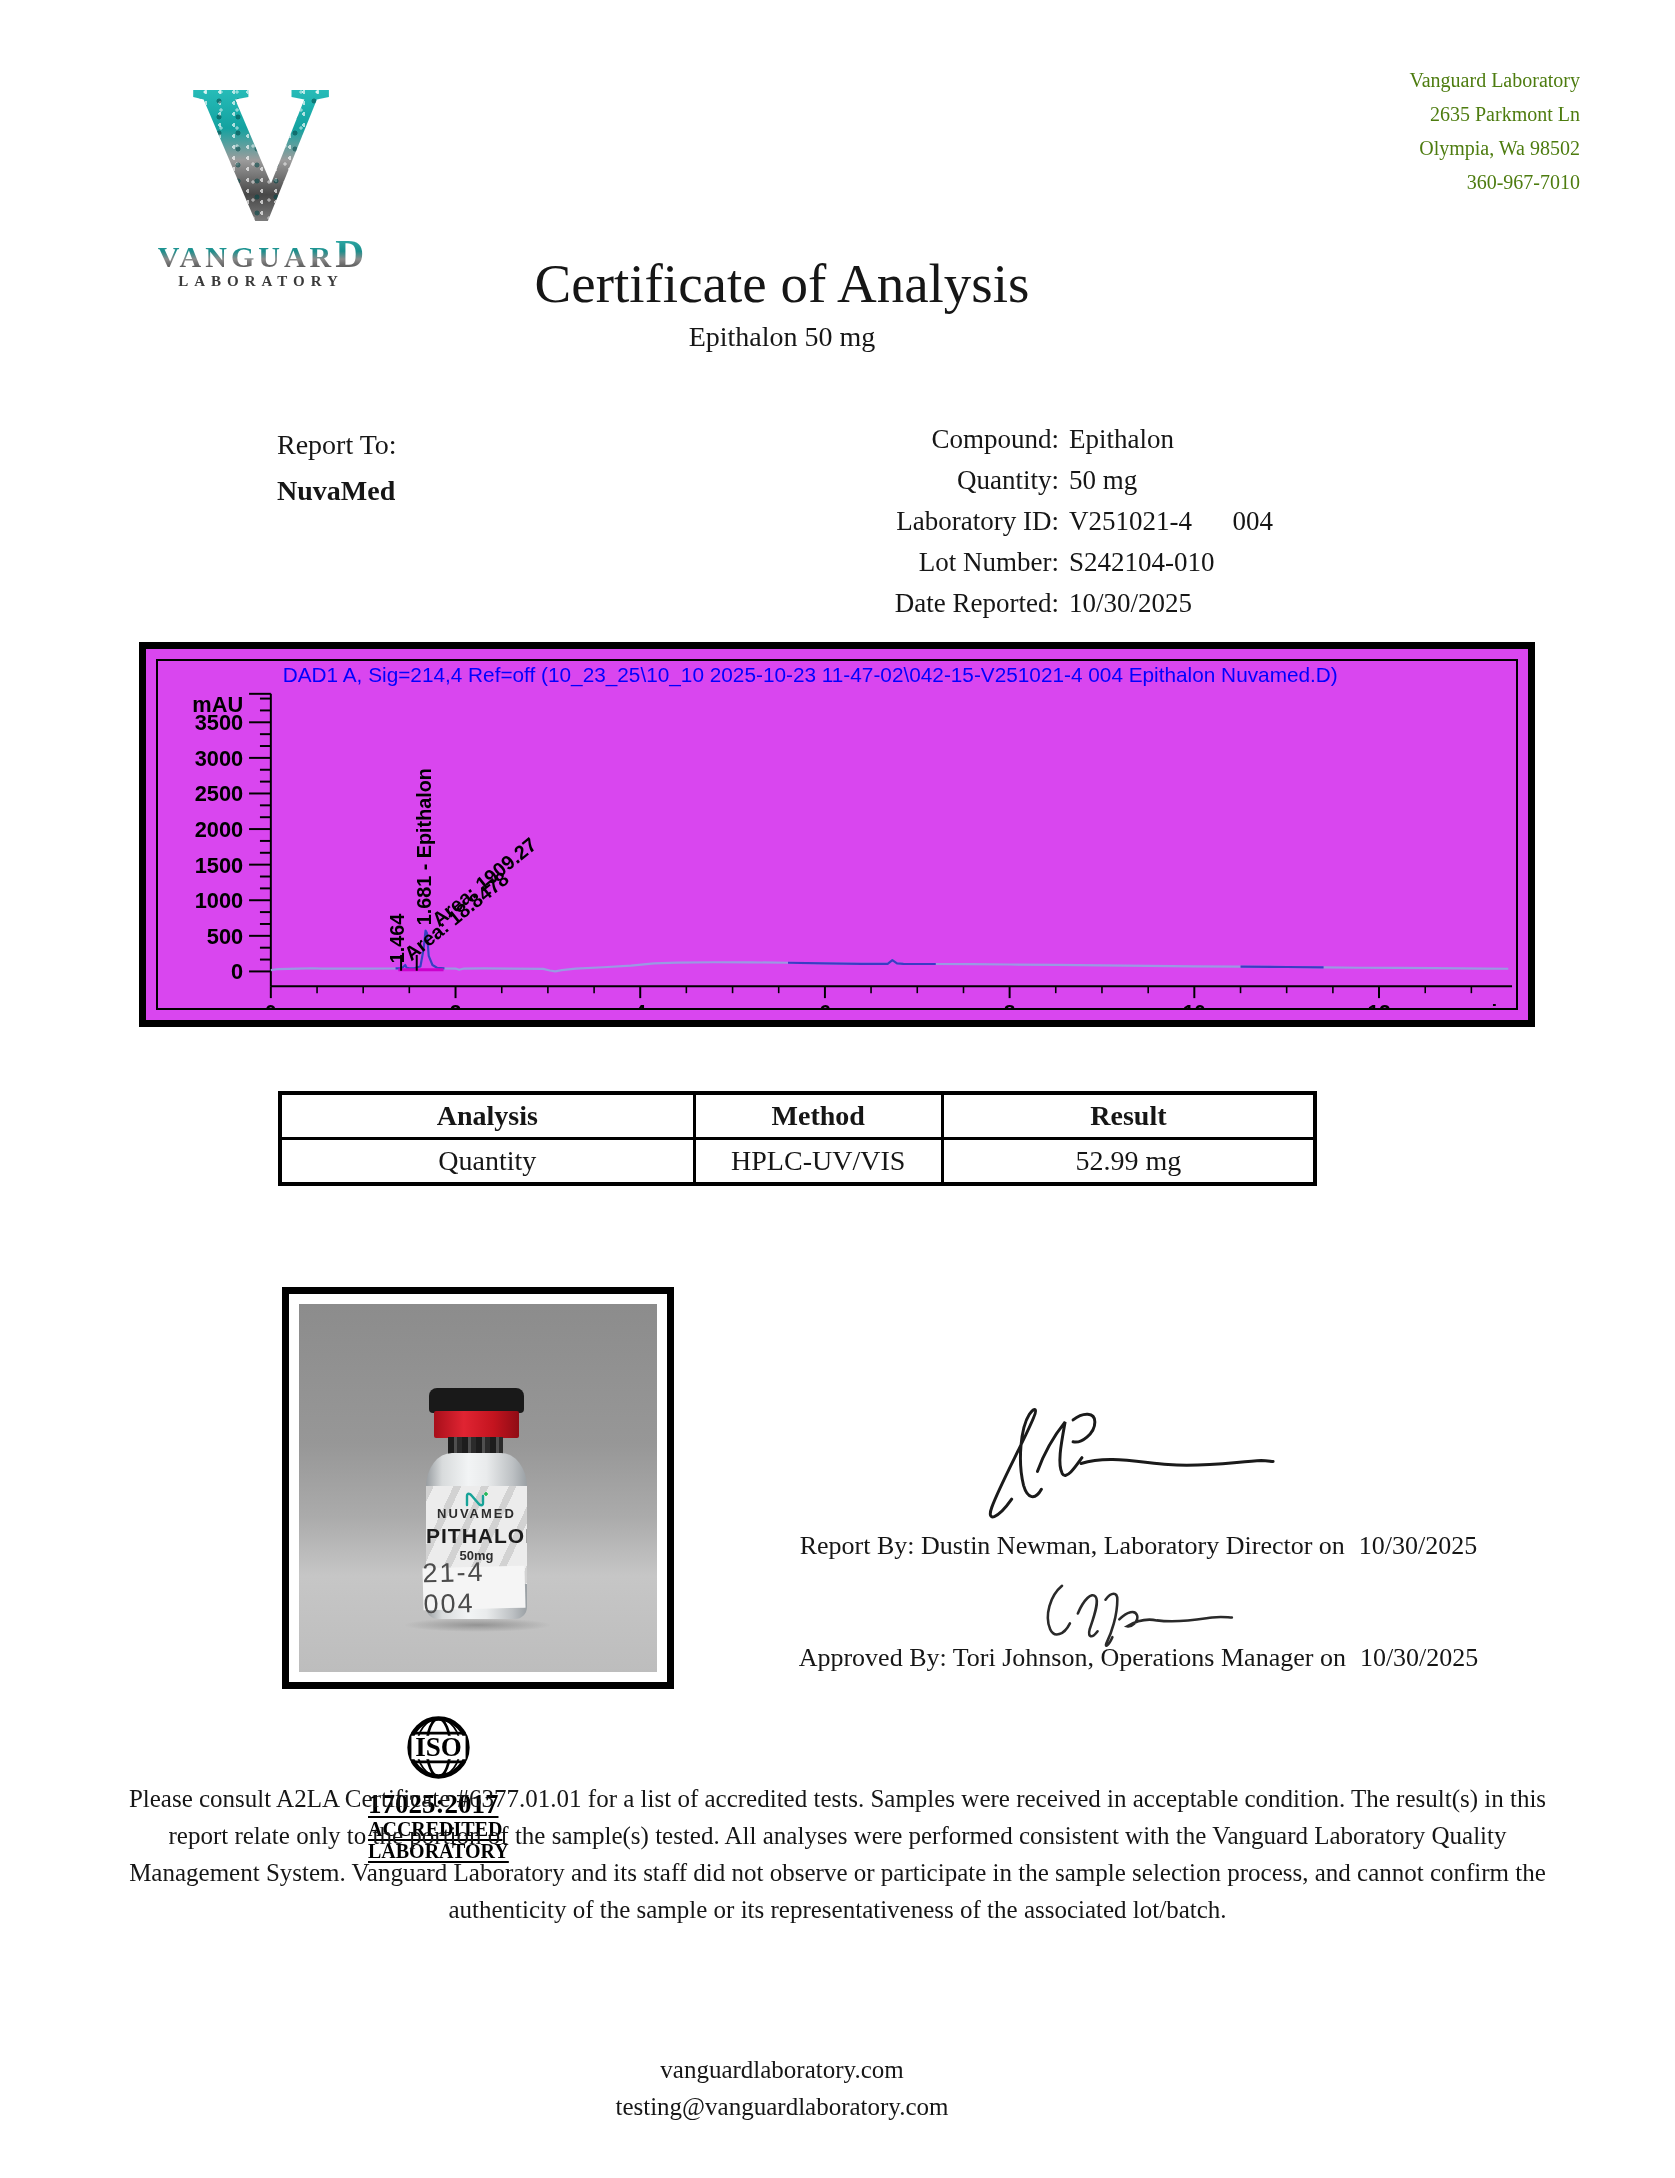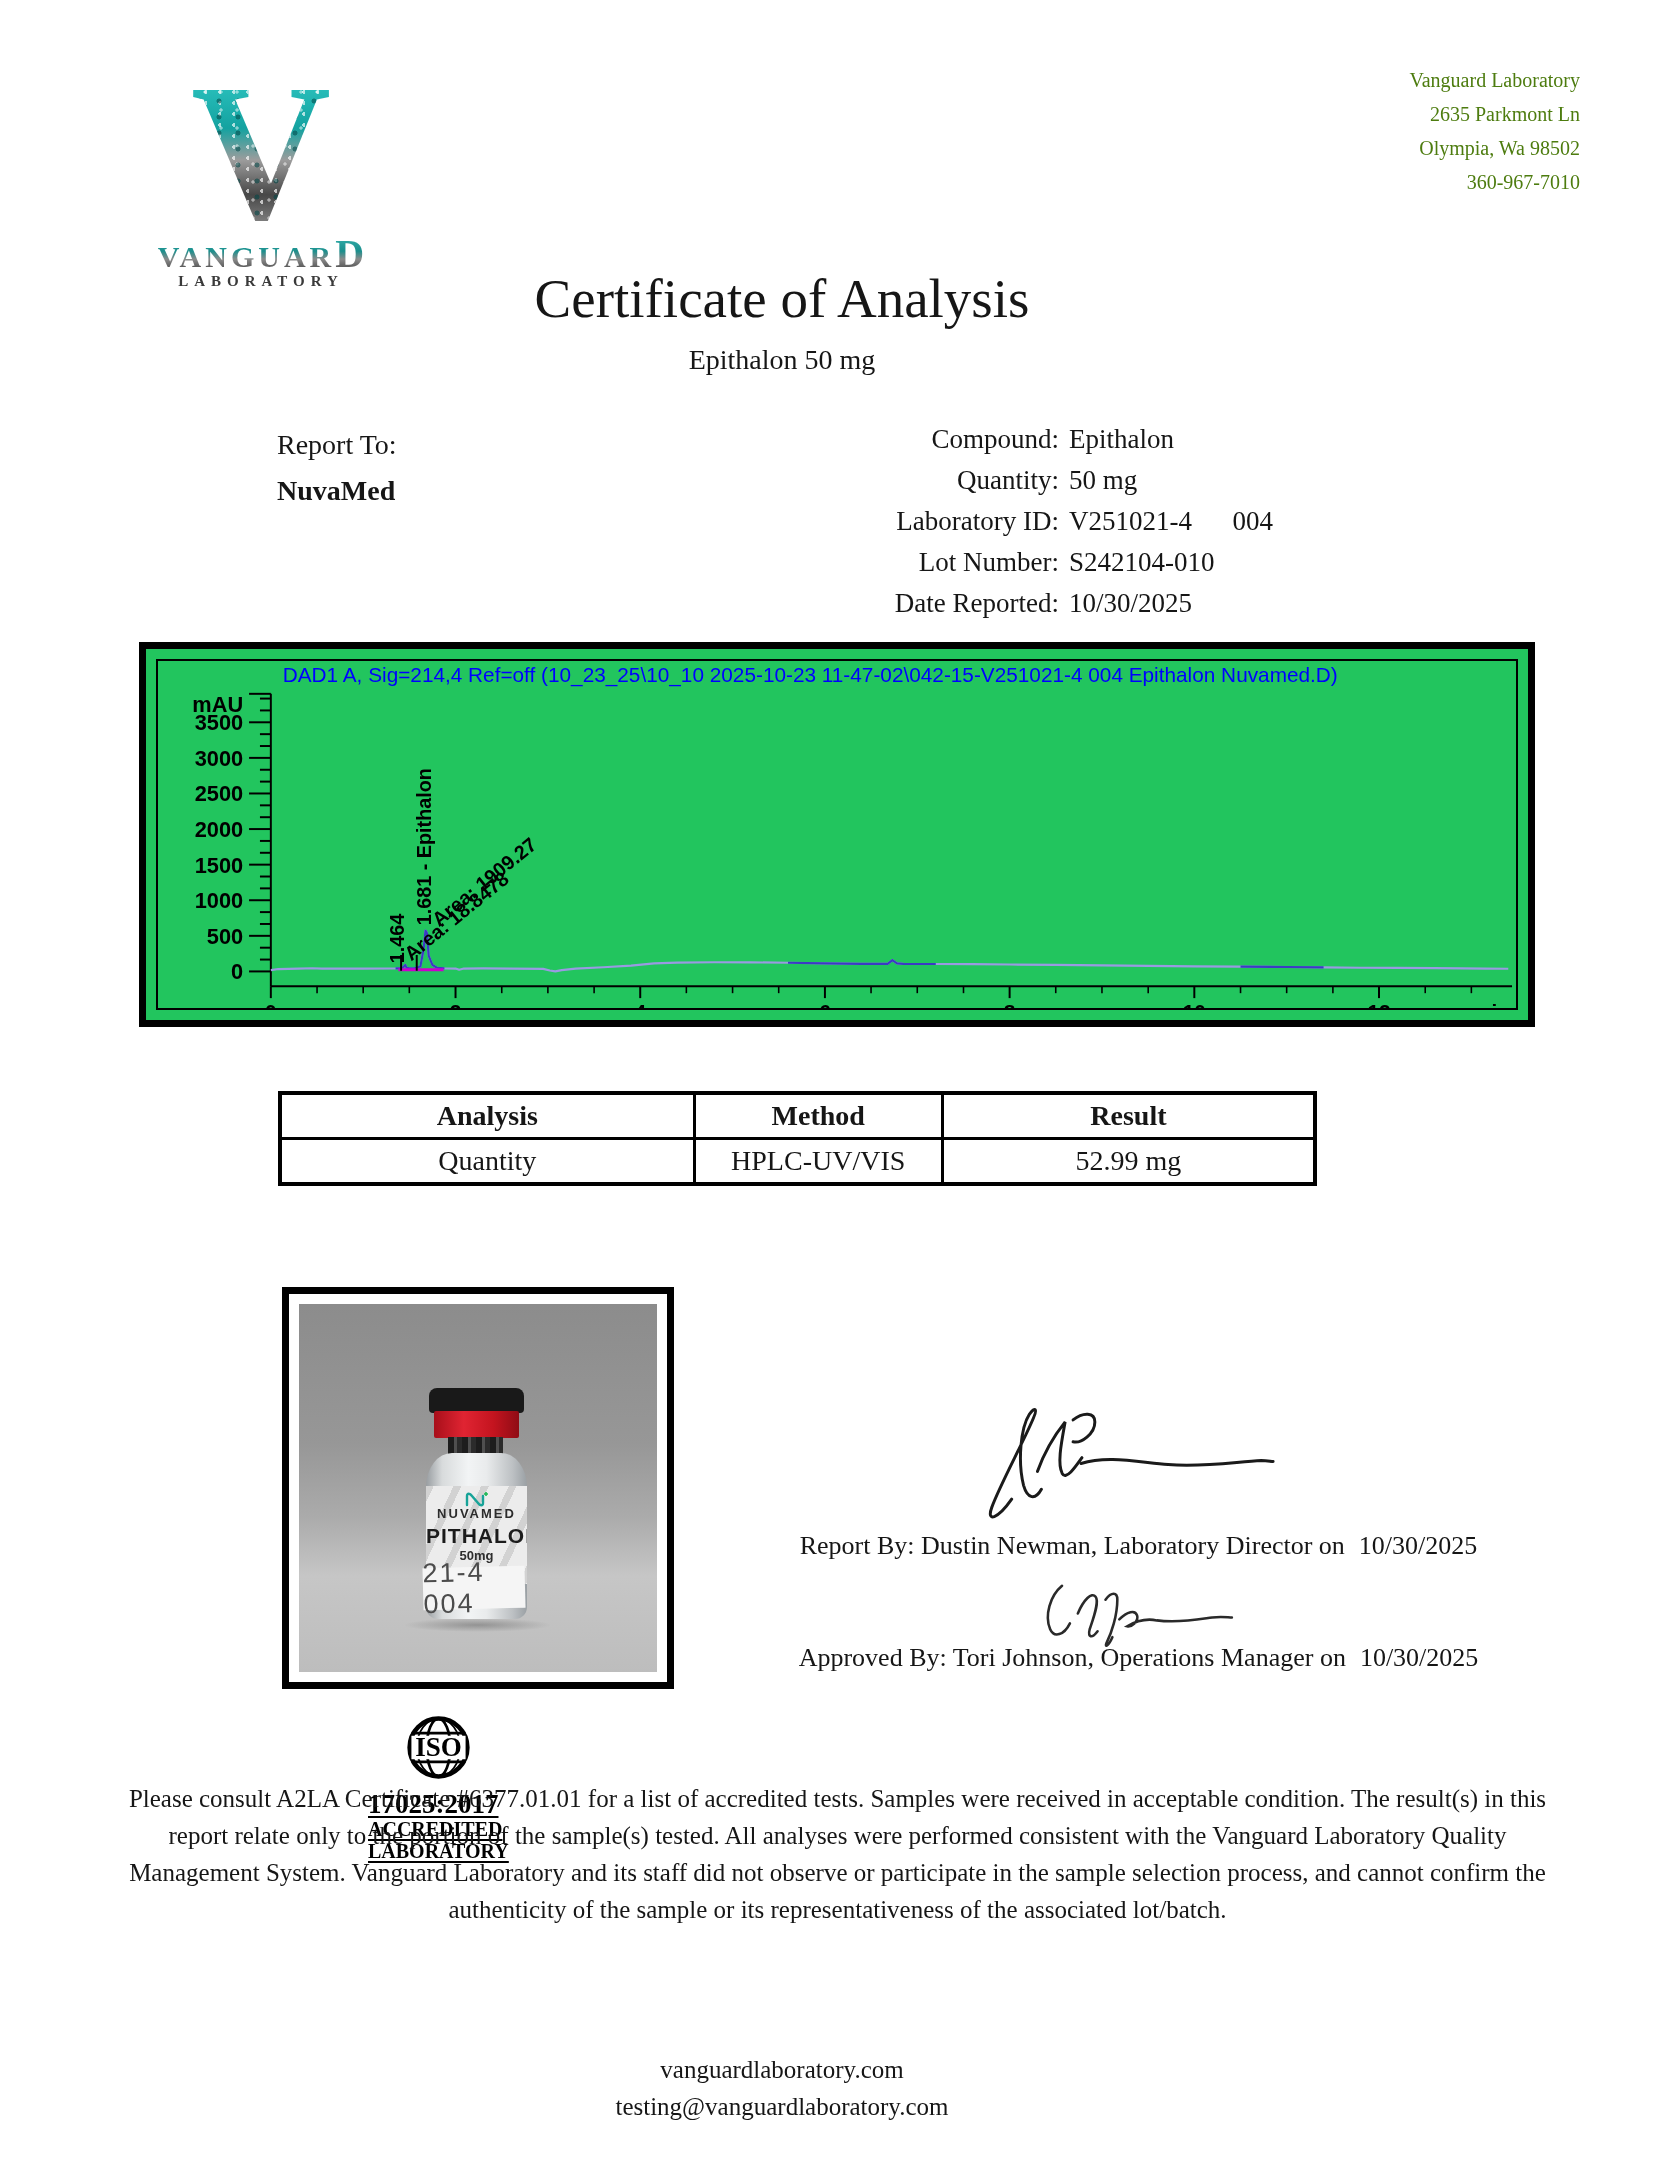--- a/index.html
+++ b/index.html
@@ -22,34 +22,34 @@
           background-image:linear-gradient(180deg,#3fbdba 0%,#1b8f8d 45%,#8b8b8b 62%,#3c3c3c 90%);
           -webkit-background-clip:text;background-clip:text;color:transparent;white-space:nowrap;}
   .logo-word .big-d{font-size:40px;letter-spacing:0;}
   .logo-sub{display:block;margin-top:-4px;font-size:15px;letter-spacing:6px;color:#3a3a3a;font-weight:bold;}
 
   
   #address{right:95px;top:63px;text-align:right;font-size:20px;line-height:34px;color:#4d7c0f;}
 
   
   #title-wrap{left:0;top:253px;width:1564px;text-align:center;}
-  #page-title{font-size:55px;line-height:59px;font-weight:normal;margin:16px;}
+  #page-title{font-size:55px;line-height:59px;font-weight:normal;margin:1px;}
   #page-subtitle{font-size:28px;margin-top:8px;}
 
   
   #report-to{left:277px;top:422px;font-size:28px;line-height:46px;}
   #report-to .bold{font-weight:bold;}
   #fields{left:604px;top:424px;display:grid;grid-template-columns:455px auto;column-gap:10px;row-gap:10px;
           font-size:27px;}
   #fields .f-label{text-align:right;}
   #fields .f-value{text-align:left;white-space:pre;}
 
   
   #chart-box{left:139px;top:642px;width:1396px;height:385px;border:7px solid #000;
-             box-sizing:border-box;padding:10px;background:#22c55e;}
+             box-sizing:border-box;padding:10px;background:#d946ef;}
   #chart-inner{width:100%;height:100%;border:2px solid #000;box-sizing:border-box;}
   #chart-inner svg{display:block;width:100%;height:100%;}
 
   
   #results-table{left:278px;top:1091px;width:1039px;}
   #results-table table{width:100%;border-collapse:collapse;border:4px solid #000;
                        font-family:"Liberation Serif",serif;font-size:28px;}
   #results-table th,#results-table td{border:3px solid #000;text-align:center;padding:5px 8px;}
   #results-table th{font-weight:bold;}
   .col-analysis{width:40%;} .col-method{width:24%;} .col-result{width:36%;}

